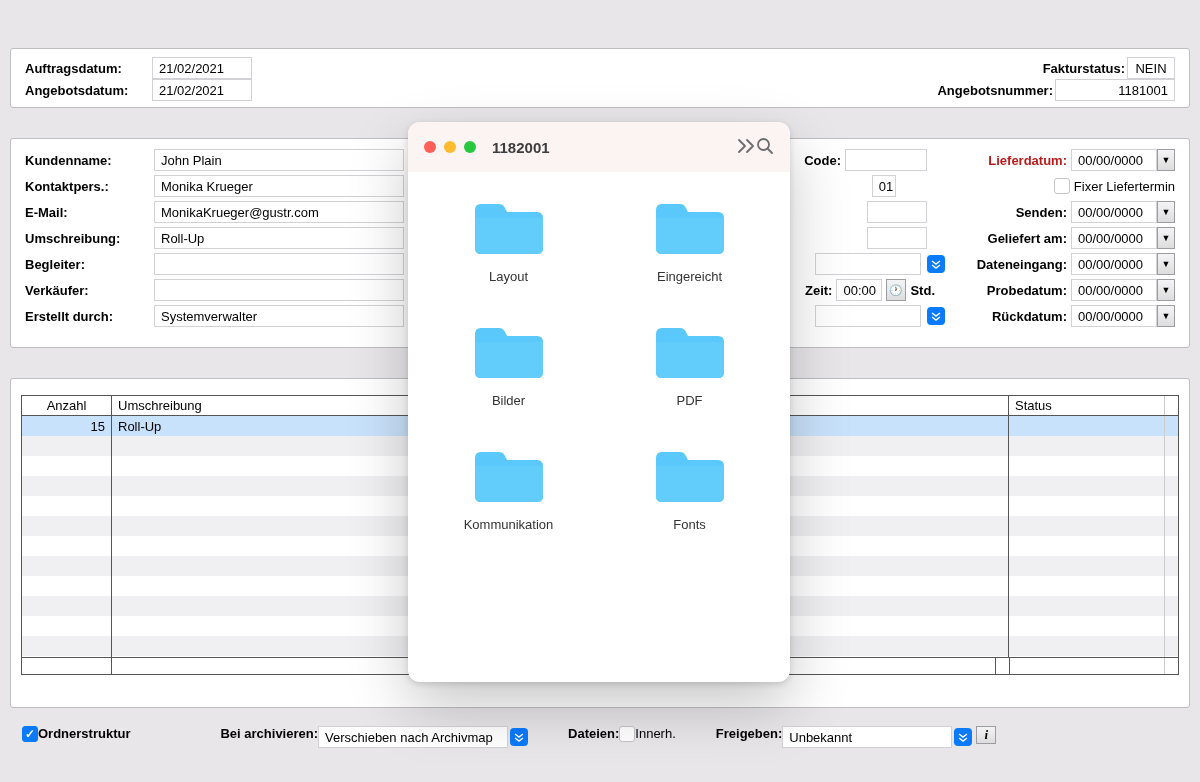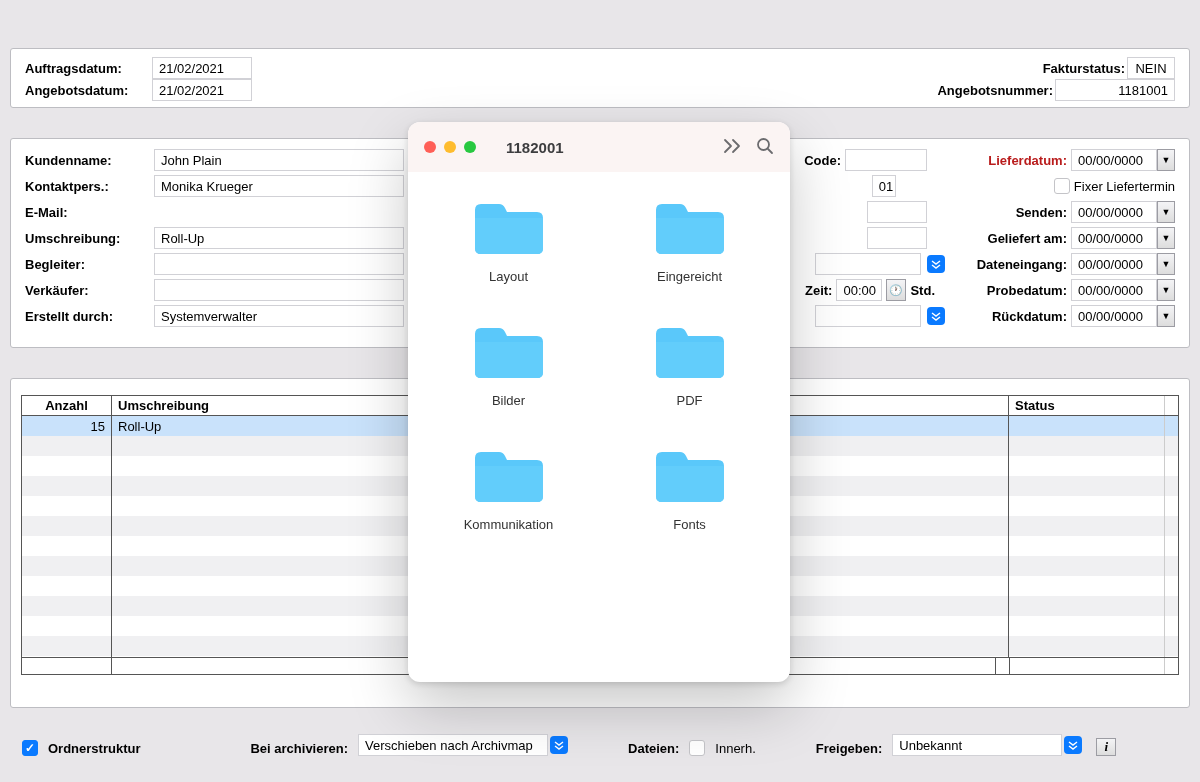--- a/index.html
+++ b/index.html
@@ -24,43 +24,43 @@
 .date-field .input { width:86px; }
 .combo-btn { width:18px; height:22px; border:1px solid #9c9ca3; background:linear-gradient(#f4f4f6,#ddd); display:flex; align-items:center; justify-content:center; font-size:9px; }
 .blue-drop { width:18px; height:18px; border-radius:4px; background:#0a7aff; display:flex; align-items:center; justify-content:center; margin-left:2px;}
 .blue-drop svg { width:10px; height:10px; }
 .chk { width:16px; height:16px; border:1px solid #c4c4c8; border-radius:3px; display:flex; align-items:center; justify-content:center; background:#fff;}
 .chk.on { background:#0a7aff; border-color:#0a7aff;}
 .chk.on::after { content:"✓"; color:#fff; font-size:12px; font-weight:bold; }
 
 .table-panel { position: absolute; left: 10px; top: 378px; width: 1180px; height: 330px; padding: 16px 10px 10px 10px; }
 .table { width: 100%; border: 1px solid #555; border-bottom:none; height: 280px; display:flex; flex-direction:column; }
-.thead { display:flex; height:20px; border-bottom:1px solid #555; font-weight:700; }
+.thead { display:flex; height:20px; border-bottom:1px solid #555; font-weight:400; }
 .tbody { flex:1; overflow:hidden;text-align:right; }
 .tfoot { height:18px; border-top:1px solid #555; border-bottom:1px solid #555; display:flex; }
 .th, .td { padding: 1px 6px; display:flex; align-items:center; }
 .c1 { width:90px; border-right:1px solid #555; justify-content:flex-end;}
 .c1h { width:90px; border-right:1px solid #555; justify-content:center;}
 .c2 { flex:1; border-right:1px solid #555;}
 .c3 { width:155px; border-right:0; }
 .c3h { width:155px; }
 .trow { display:flex; height:20px; }
 .trow.sel { background:#c9e2fb; }
 .trow:not(.sel):nth-child(even){ background:#f0f0f2; }
 .trow:not(.sel):nth-child(odd){ background:#fff;}
 
-.bottom-bar { position:absolute; left:10px; top:726px; width:1180px; height:30px; display:flex; align-items:flex-end; gap:10px; padding: 0 12px;}
+.bottom-bar { position:absolute; left:10px; top:726px; width:1180px; height:30px; display:flex; align-items:flex-start; padding: 0 12px;}
 .select { display:flex; align-items:center; }
 .select .input { width: 180px; }
 
 .info-btn { width:20px; height:18px; border:1px solid #9c9ca3; background:linear-gradient(#f4f4f6,#ddd); font-family: serif; font-weight:bold; font-style:italic; display:flex;align-items:center;justify-content:center; margin-left:4px;}
 
 
 .finder { position:absolute; left:408px; top:122px; width:382px; height:560px; background:#fff; border-radius:12px; box-shadow: 0 24px 60px rgba(0,0,0,0.22), 0 2px 6px rgba(0,0,0,0.14); overflow:hidden; }
-.finder-titlebar { height:50px; display:flex; align-items:center; padding: 0 16px; gap:14px; background:#fbf4f3; }
+.finder-titlebar { height:50px; display:flex; align-items:center; padding: 0 16px; background:#fbf4f3; }
 .traffic { display:flex; gap:8px; }
 .tl-dot { width:12px; height:12px; border-radius:50%; }
 .tl-close{ background:#ff5f57;} .tl-min{background:#febc2e;} .tl-max{background:#28c840;}
 .finder-title { font-size:15px; font-weight:600; color:#3d3d3f; margin-left: 16px; }
 .finder-spacer { flex:1; }
 .tb-icon { color:#636366; }
 .finder-body { padding: 28px 28px; display:grid; grid-template-columns: 1fr 1fr; gap: 40px 36px; }
 .folder-item { display:flex; flex-direction:column; align-items:center; gap:8px; }
 .folder-name { font-size:13px; color:#333; }
 
@@ -104,20 +104,21 @@
     <span class="label mid-left-label">Kontaktpers.:</span>
     <span class="input" style="width:250px">Monika Krueger</span>
     <div class="spacer"></div>
     <span class="input" style="width:24px">01</span>
     <div style="width:150px"></div>
     <span class="chk"></span>
     <span class="label-n">Fixer Liefertermin</span>
   </div>
   <div class="row">
     <span class="label mid-left-label">E-Mail:</span>
+    <span class="input" style="width:250px">MonikaKrueger@gustr.com</span>
     <div class="spacer"></div>
     <span class="input" style="width:60px"></span>
     <div style="width:36px"></div>
     <span class="label" style="width:96px;text-align:right">Senden:</span>
     <div class="date-field">
       <span class="input">00/00/0000</span>
       <span class="combo-btn">▼</span>
     </div>
   </div>
   <div class="row">

